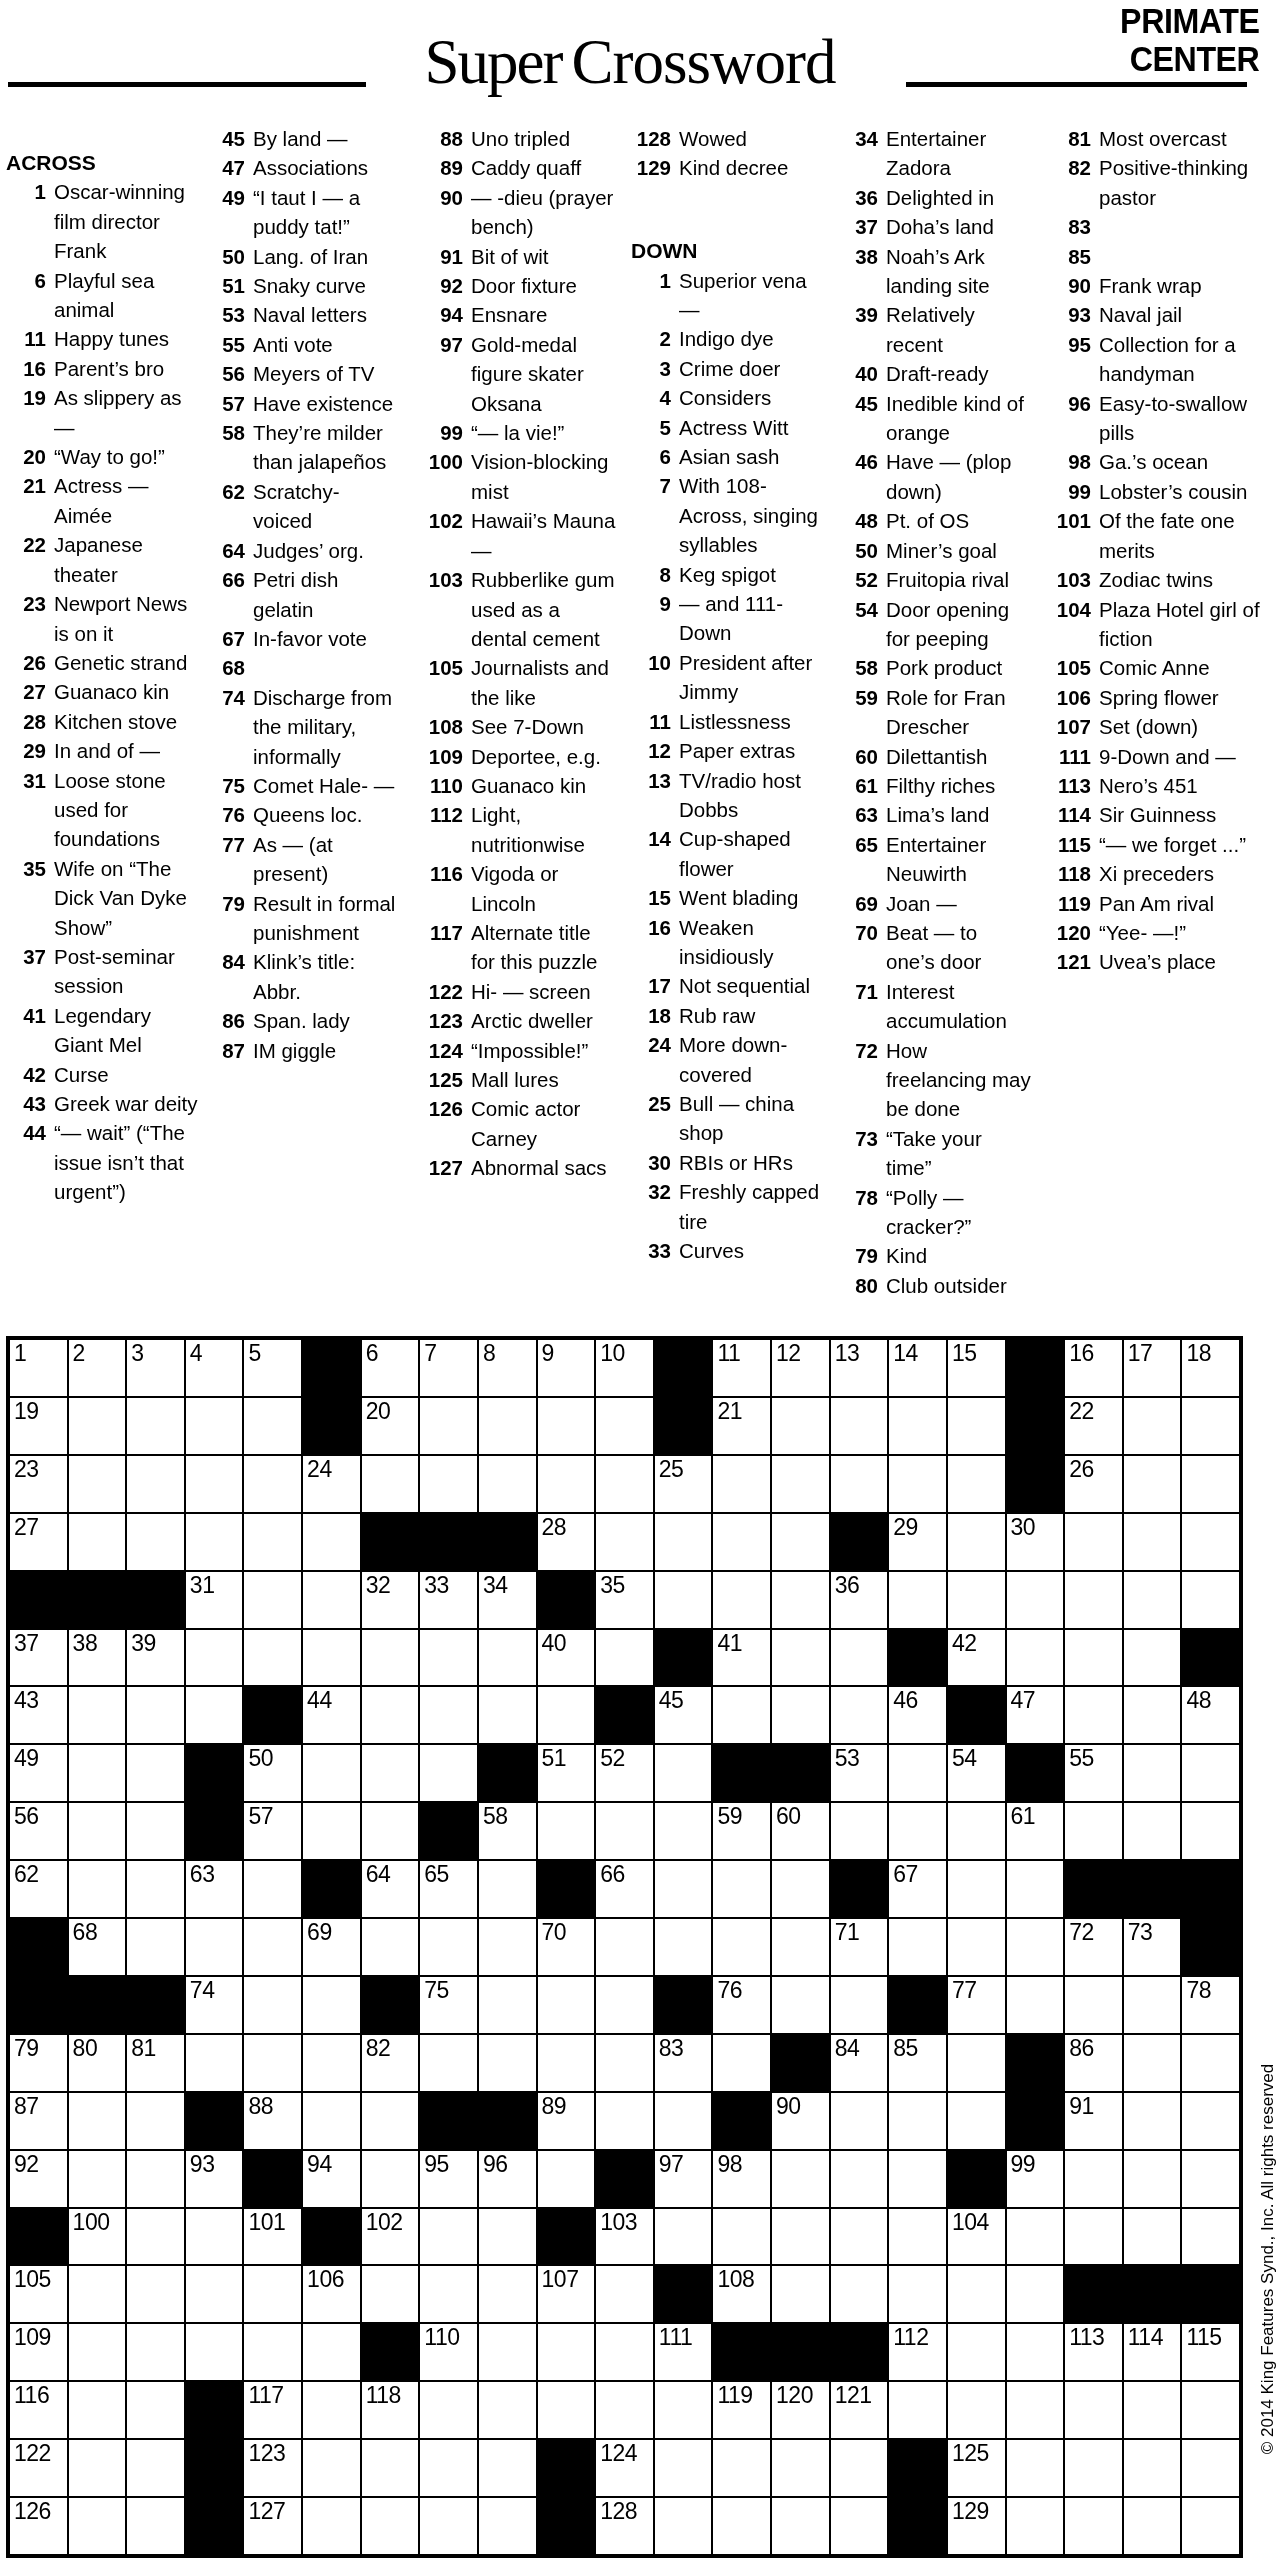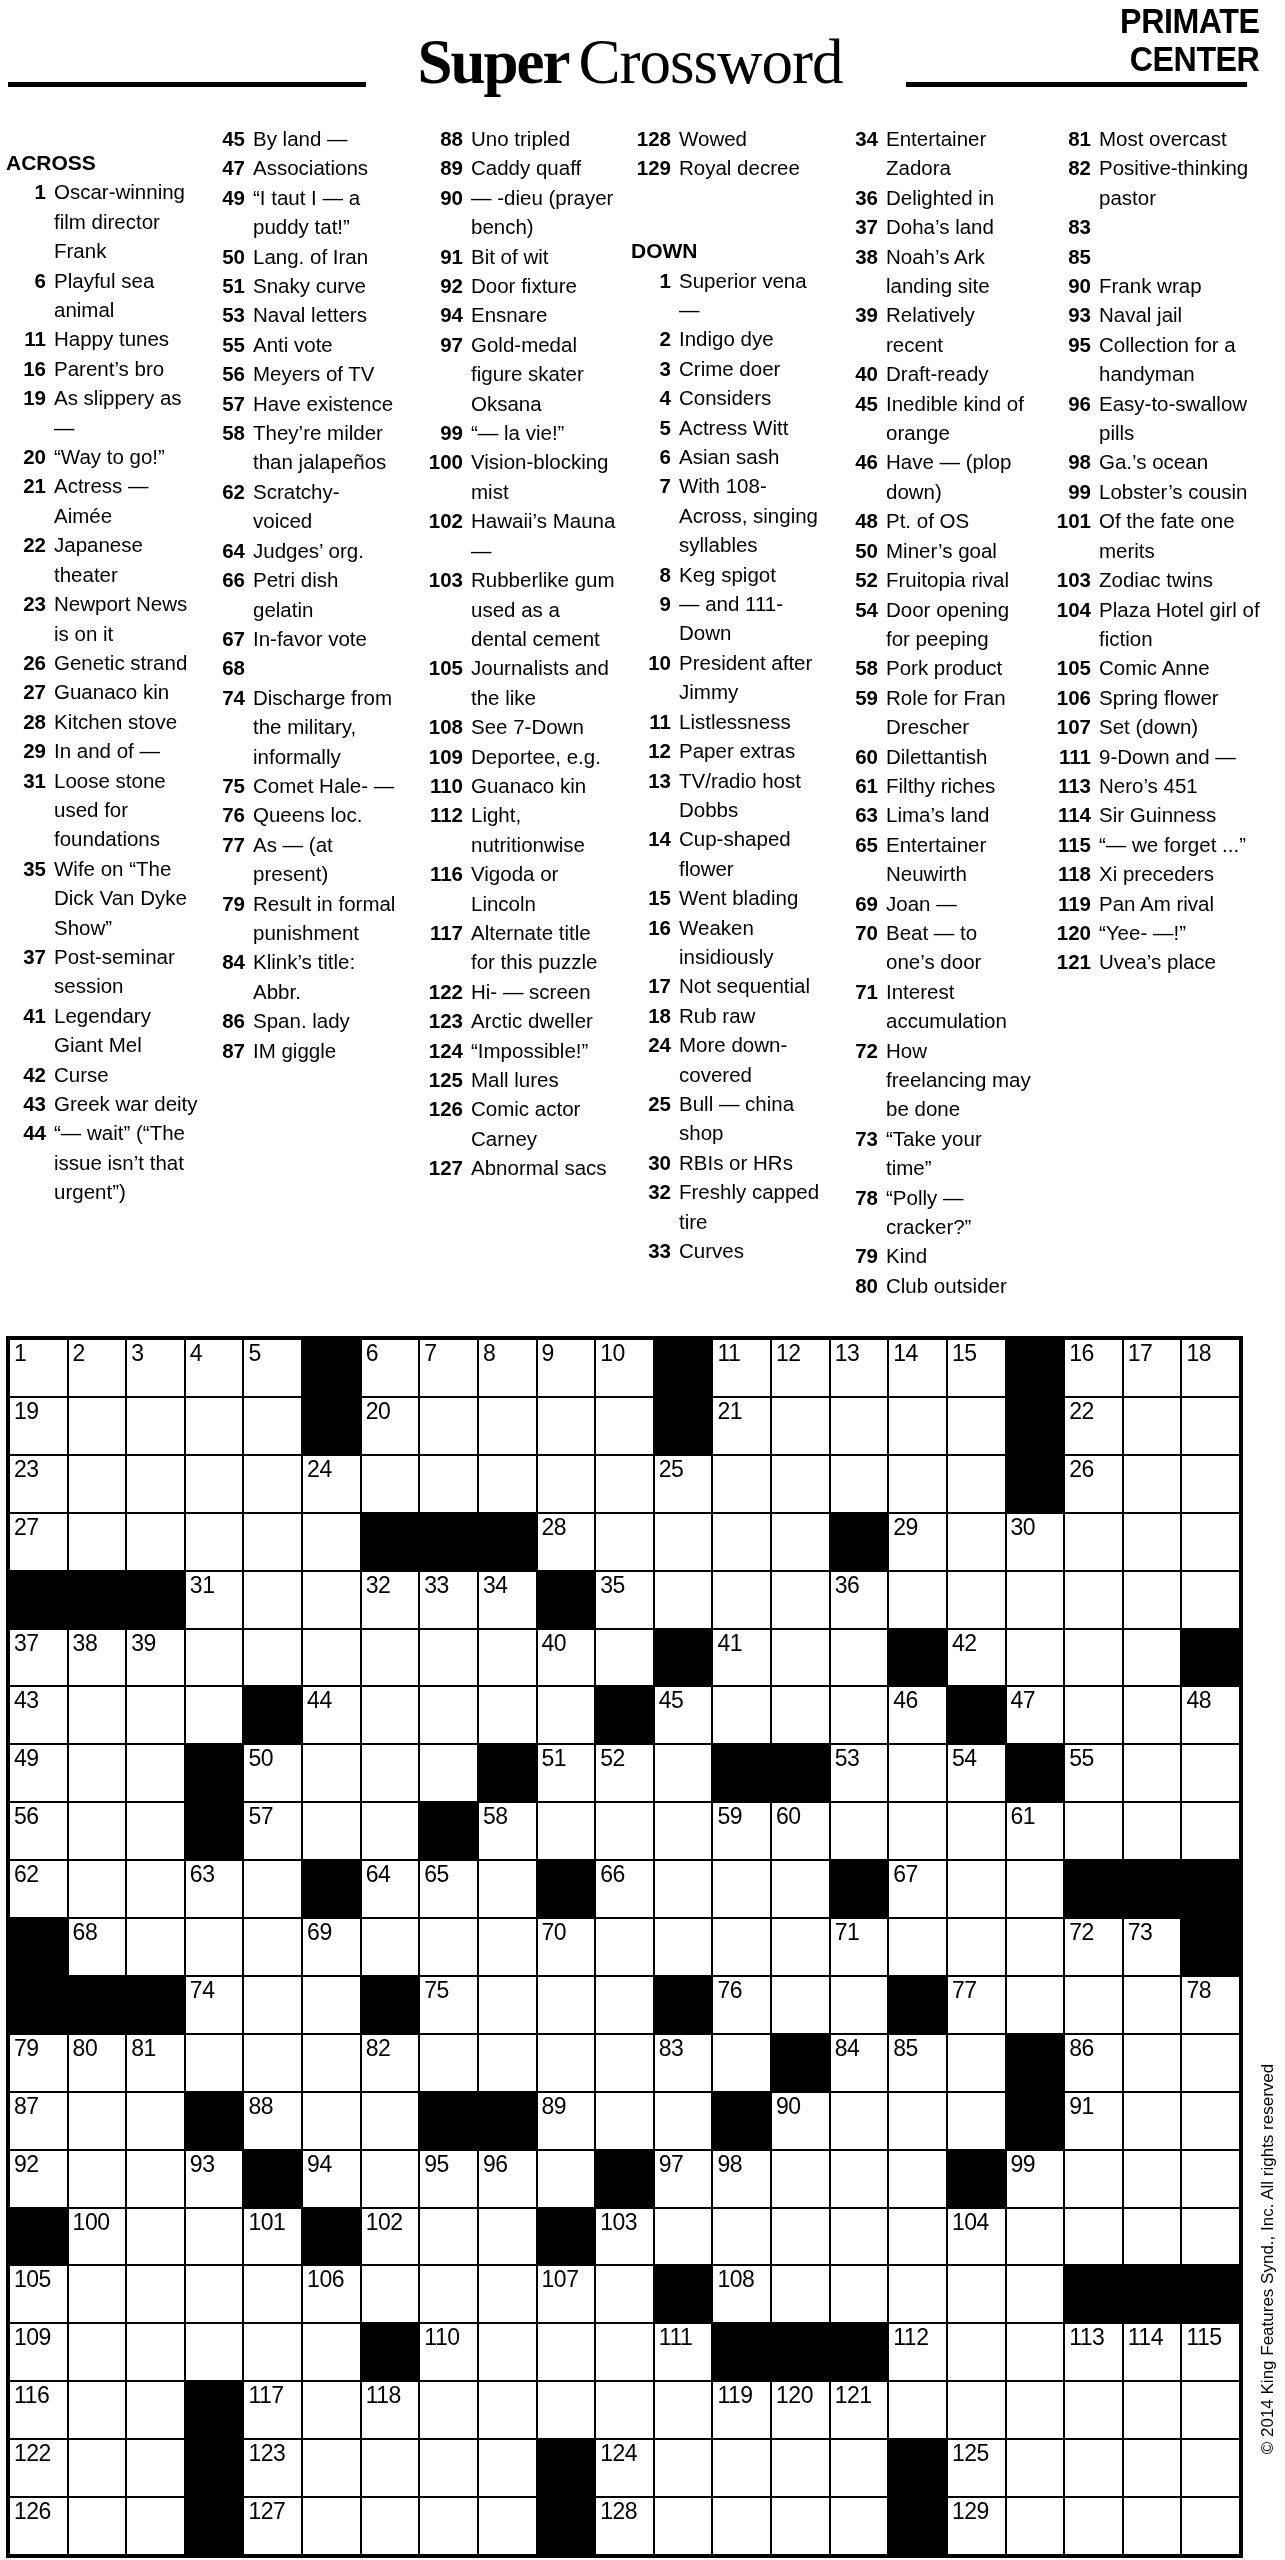--- a/index.html
+++ b/index.html
@@ -10,21 +10,21 @@
   
   .corner{
     position:absolute;top:2px;right:26px;text-align:right;
     font-weight:bold;font-size:35px;line-height:38px;letter-spacing:-.5px;
     transform:scaleX(.92);transform-origin:right top;white-space:nowrap;
   }
   .masthead{
     position:absolute;top:26px;left:300px;width:660px;text-align:center;
     font-family:"Liberation Serif",serif;font-size:63px;white-space:nowrap;
   }
-  .masthead .super{font-weight:bold;letter-spacing:-2px;}
+  .masthead .super{font-weight:normal;letter-spacing:-2px;}
   .masthead .cross{font-weight:normal;letter-spacing:-1px;margin-left:10px;margin-top:31px;}
   .rule{position:absolute;height:5px;background:#000;top:82px;}
   .rule.left{left:8px;width:358px;}
   .rule.right{left:906px;width:341px;}
   
   .clue-col{position:absolute;top:124px;font-size:20.5px;line-height:29.4px;}
   .clue-header{font-weight:bold;font-size:21px;padding-left:4px;margin-top:24px;}
   .clue-gap{height:29.4px;}
   .clue-item{display:flex;align-items:flex-start;}
   .clue-num{flex:0 0 52px;width:52px;box-sizing:border-box;padding-right:8px;
@@ -339,21 +339,21 @@
         <div class="clue-txt">Abnormal sacs</div>
       </div>
     </div>
     <div class="clue-col c4" style="left: 627px;">
       <div class="clue-item">
         <div class="clue-num">128</div>
         <div class="clue-txt">Wowed</div>
       </div>
       <div class="clue-item">
         <div class="clue-num">129</div>
-        <div class="clue-txt">Royal decree</div>
+        <div class="clue-txt">Kind decree</div>
       </div>
       <div class="clue-gap"></div>
       <div class="clue-header">DOWN</div>
       <div class="clue-item">
         <div class="clue-num">1</div>
         <div class="clue-txt">Superior vena —</div>
       </div>
       <div class="clue-item">
         <div class="clue-num">2</div>
         <div class="clue-txt">Indigo dye</div>

